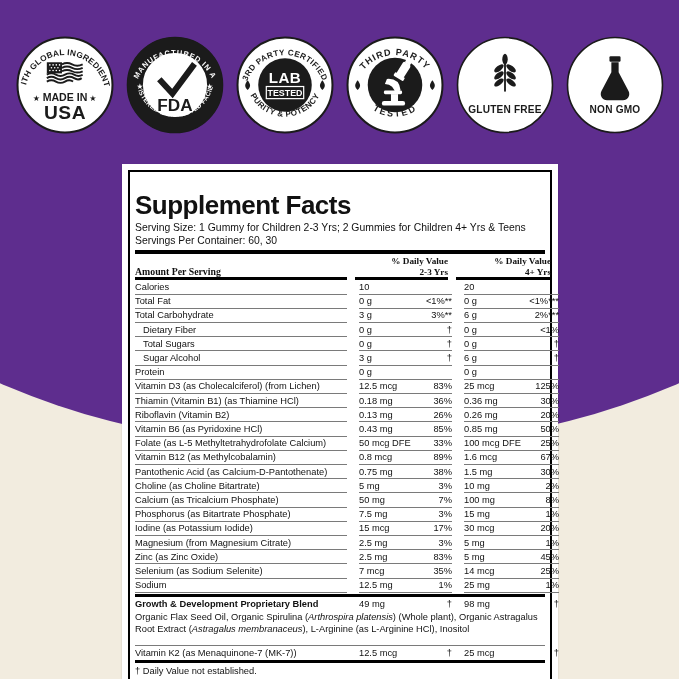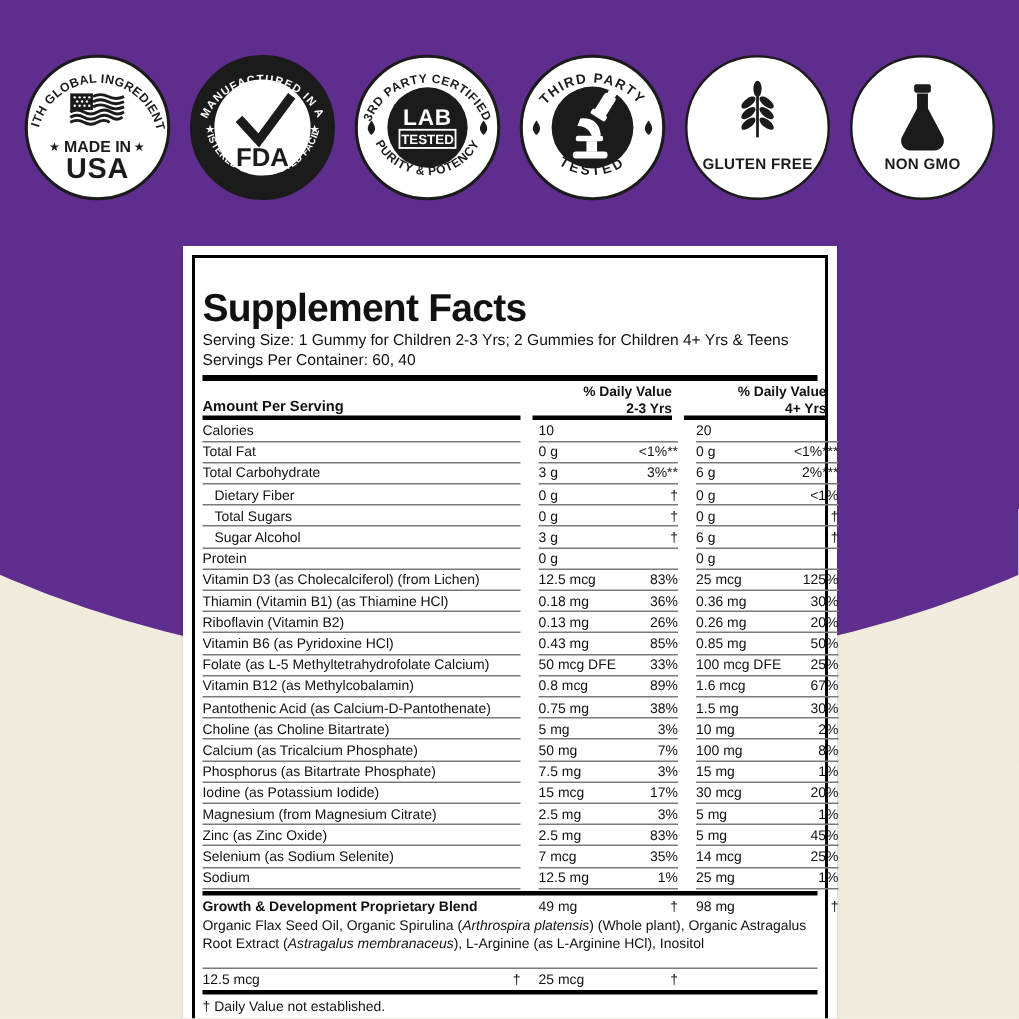--- a/index.html
+++ b/index.html
@@ -24,21 +24,21 @@
     position:absolute;left:122px;top:164px;width:436px;
     background:#fff;padding:6px 6px 9px;box-shadow:0 1px 2px rgba(0,0,0,.15);
   }
   .facts-box{border:2.5px solid #000;padding:3px 5px 5px;}
   .facts-title{font-size:26px;font-weight:bold;letter-spacing:-0.5px;line-height:1.05;margin:17px 0 3px;}
   .serving{font-size:10.4px;font-weight:normal;line-height:1.2;}
   .rule-thick{height:4px;background:#000;margin:3px 0 2px;}
   .rule-thick2{height:3px;background:#000;margin:1px 0;}
 
   .hdr{display:grid;grid-template-columns:212px 93px 95px;column-gap:8px;align-items:end;margin-top:1px;}
-  .hcell{border-bottom:3.5px solid #000;padding-bottom:0;}
+  .hcell{border-bottom:3.5px solid #000;padding-bottom:0;font-family:Liberation Serif, serif;}
   .hname{font-weight:bold;font-size:9.8px;}
   .hdv{text-align:right;font-size:9.2px;font-weight:bold;line-height:1.15;}
   .hdv span{display:block;}
 
   .row{display:grid;grid-template-columns:212px 93px 95px;column-gap:12px;font-size:9.3px;line-height:12.2px;}
   .row .c{border-bottom:1px solid #7a7a7a;display:flex;justify-content:space-between;align-items:baseline;padding:0.5px 0;}
   .row .name{white-space:nowrap;overflow:hidden;}
   .row.indent .name{padding-left:8px;}
   .row.blend .c{border-bottom:none;}
   .row.blend .name{font-weight:bold;white-space:normal;}
@@ -176,21 +176,21 @@
       <path d="M-3.6 -21 h7.2 v10 l9.8 18.5 a6.2 6.2 0 0 1 -5.5 9.1 h-15.8 a6.2 6.2 0 0 1 -5.5 -9.1 l9.8 -18.5 z"></path>
         </g>
       <text x="48.5" y="76" text-anchor="middle" font-size="10" font-weight="600" fill="#1b1b1b" letter-spacing="0.2">NON GMO</text>
       </svg>
     </div>
 
   <div class="panel">
     <div class="facts-box">
       <div class="facts-title">Supplement Facts</div>
       <div class="serving">Serving Size: 1 Gummy for Children 2-3 Yrs; 2 Gummies for Children 4+ Yrs &amp; Teens</div>
-      <div class="serving">Servings Per Container: 60, 40</div>
+      <div class="serving">Servings Per Container: 60, 30</div>
       <div class="rule-thick"></div>
 
       <div class="hdr">
         <div class="hcell hname">Amount Per Serving</div>
         <div class="hcell hdv">
           <span>% Daily Value</span>
           <span>2-3 Yrs</span>
         </div>
         <div class="hcell hdv">
           <span>% Daily Value</span>
@@ -448,20 +448,21 @@
               <span>49 mg</span>
               <span>†</span>
             </div>
             <div class="c col2">
               <span>98 mg</span>
               <span>†</span>
             </div>
           </div>
           <div class="desc"><span>Organic Flax Seed Oil, Organic Spirulina (</span><i>Arthrospira platensis</i><span>) (Whole plant), Organic Astragalus Root Extract (</span><i>Astragalus membranaceus</i><span>), L-Arginine (as L-Arginine HCl), Inositol</span></div>
           <div class="row nob">
+            <div class="c name">Vitamin K2  (as Menaquinone-7 (MK-7))</div>
             <div class="c col1">
               <span>12.5 mcg</span>
               <span>†</span>
             </div>
             <div class="c col2">
               <span>25 mcg</span>
               <span>†</span>
             </div>
           </div>
         </div>

